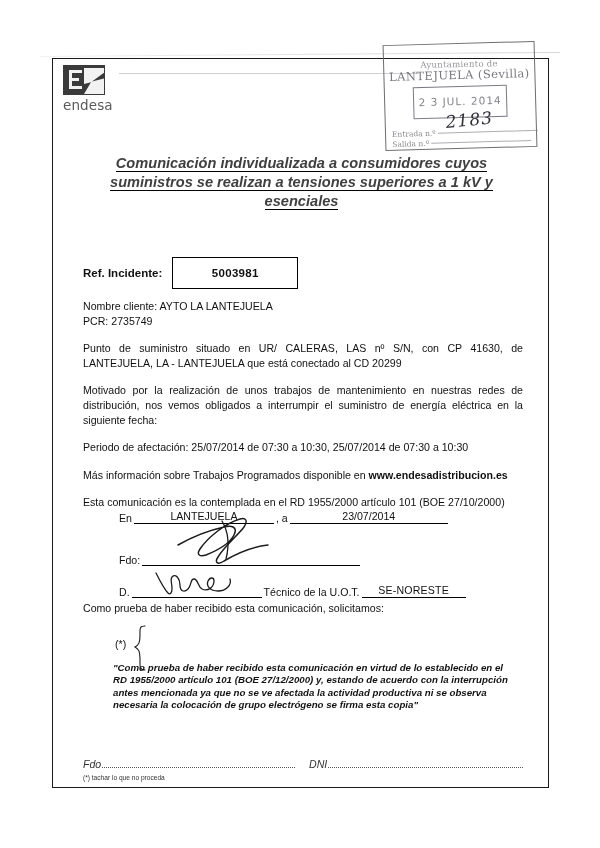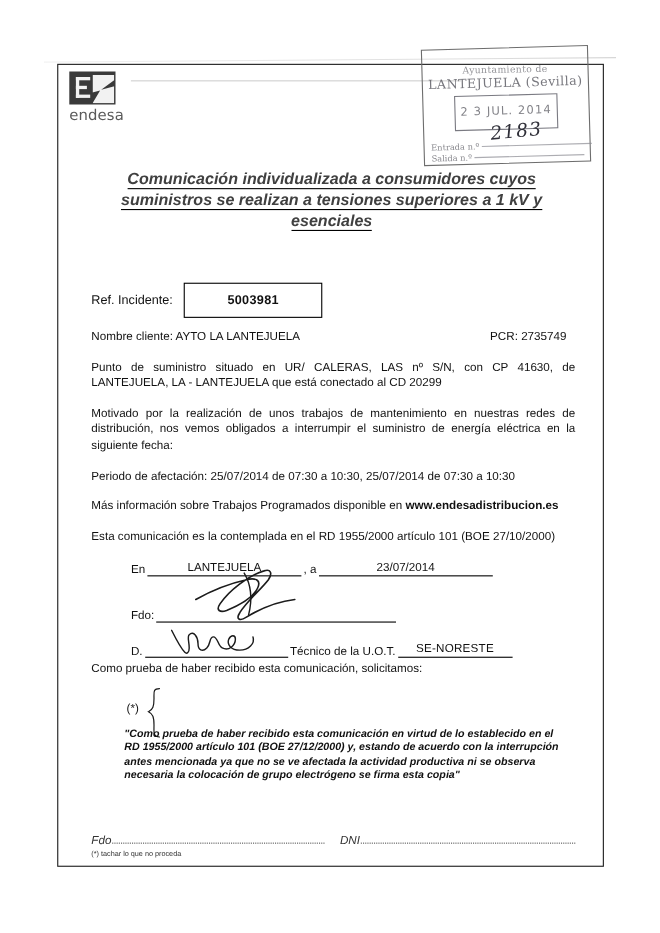--- a/index.html
+++ b/index.html
@@ -185,21 +185,21 @@
   }
 
   
   .ref-row {
     position: absolute;
     left: 30px; top: 198px;
     display: flex;
     align-items: center;
   }
   .ref-label {
-    font-weight: normal;
+    font-weight: bold;
     font-size: 11.5px;
     margin-right: 10px;
   }
   .ref-box {
     width: 126px; height: 32px;
     border: 1.2px solid #000;
     box-sizing: border-box;
     display: flex;
     align-items: center;
     justify-content: center;
@@ -213,20 +213,21 @@
     position: absolute;
     left: 30px; top: 240px;
     width: 440px;
     font-size: 10.6px;
     line-height: 14.6px;
   }
   .line-clientrow {
     display: flex;
     justify-content: space-between;
     align-items: baseline;
+    flex-direction: column;
   }
   .pcr { padding-right: 8px; }
   .para {
     margin-top: 13px;
     text-align: justify;
   }
   .bold { font-weight: bold; }
 
   
   .sign-block {

